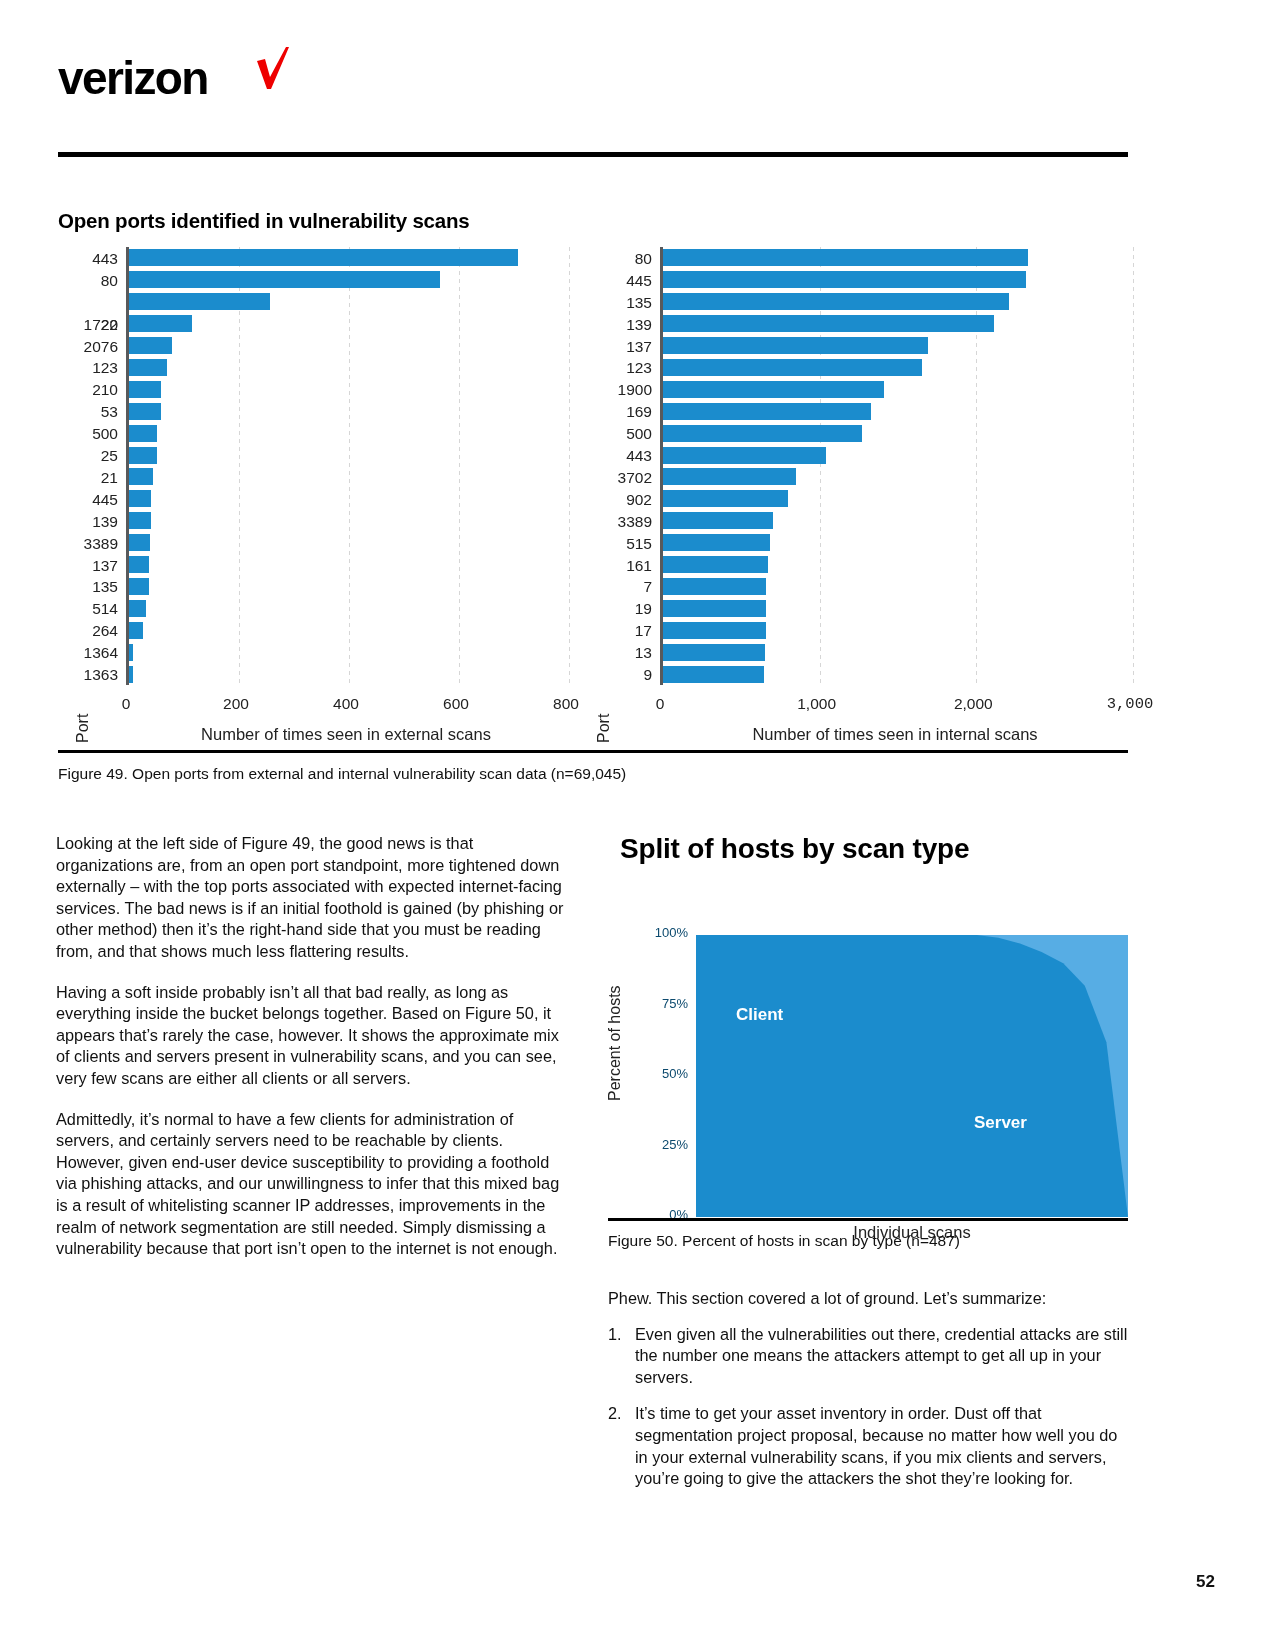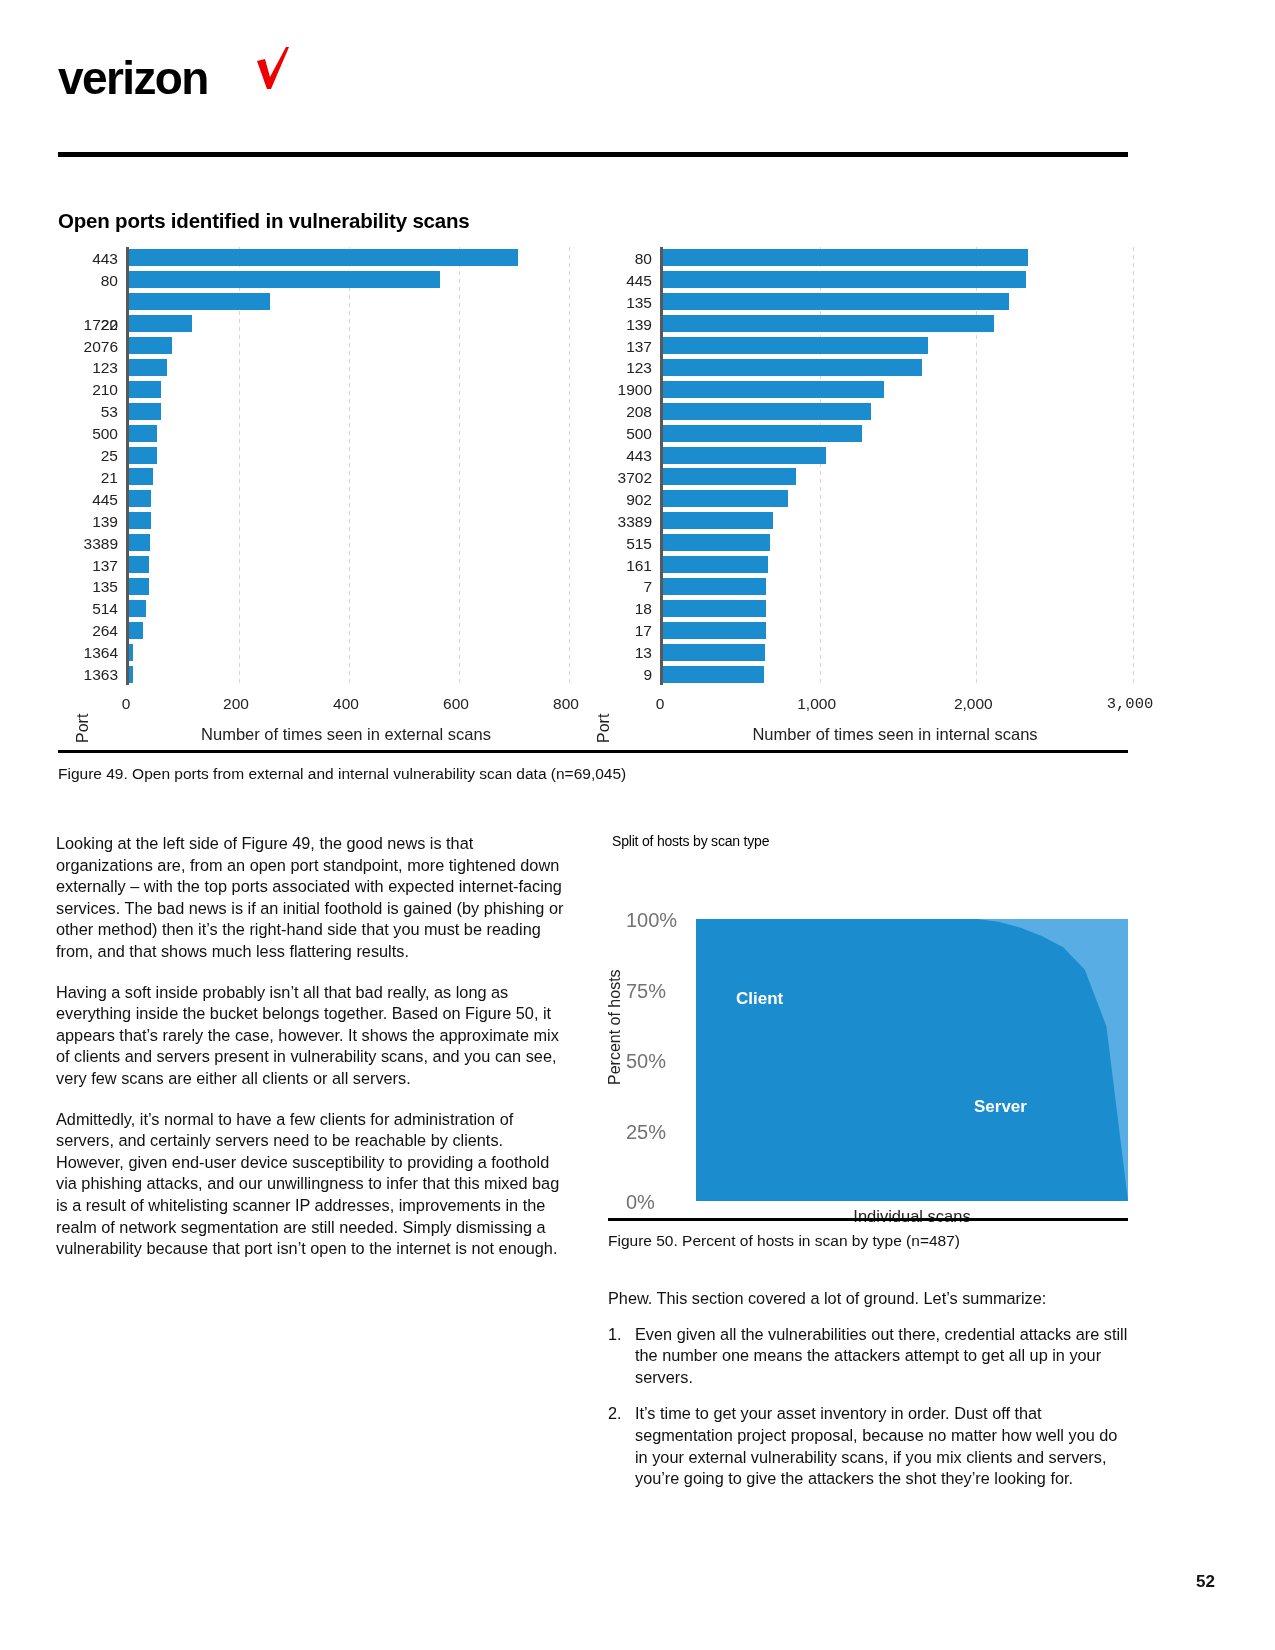--- a/index.html
+++ b/index.html
@@ -73,32 +73,32 @@
   
   .col-left{
     position:absolute;left:56px;top:833px;width:520px;
     font-size:16.3px;line-height:21.6px;color:#111;
   }
   .col-left p{margin:0 8px 19px 0;}
 
   .col-right{
     position:absolute;left:608px;top:833px;width:525px;
   }
-  .fig50-title{font-size:14px;font-weight:normal;letter-spacing:-0.2px;margin:0 0 18px 4px;}
+  .fig50-title{font-size:28px;font-weight:bold;letter-spacing:-0.2px;margin:0 0 18px 12px;}
 
   
   .fig50-wrap{position:relative;width:525px;height:330px;}
   .fig50-ylabel{
     position:absolute;left:-2px;top:218px;
     transform:rotate(-90deg);transform-origin:left top;
     font-size:16px;color:#222;white-space:nowrap;
   }
   .fig50-ytick{
-    position:absolute;left:18px;width:62px;text-align:left;
-    font-size:20px;color:#737373;
+    position:absolute;left:18px;width:62px;text-align:right;
+    font-size:13px;color:#0c4a6e;
   }
   .fig50-plot{
     position:absolute;left:88px;top:52px;width:432px;height:282px;
     background:#57ade4;overflow:hidden;
   }
   .fig50-client-area{position:absolute;left:0;top:0;width:100%;height:100%;}
   .series-label{
     position:absolute;color:#fff;font-weight:bold;font-size:17px;
   }
   .fig50-xtitle{
@@ -206,30 +206,30 @@
     <div class="chart-inner">
       <div class="ylabel-rot" style="left:7px;top:500px;">Port</div>
       <div id="int-cats">
           <div class="cat-label" style="width: 62px; left: 2px; top: 7.95px;">80</div>
           <div class="cat-label" style="width: 62px; left: 2px; top: 29.85px;">445</div>
           <div class="cat-label" style="width: 62px; left: 2px; top: 51.75px;">135</div>
           <div class="cat-label" style="width: 62px; left: 2px; top: 73.65px;">139</div>
           <div class="cat-label" style="width: 62px; left: 2px; top: 95.55px;">137</div>
           <div class="cat-label" style="width: 62px; left: 2px; top: 117.45px;">123</div>
           <div class="cat-label" style="width: 62px; left: 2px; top: 139.35px;">1900</div>
-          <div class="cat-label" style="width: 62px; left: 2px; top: 161.25px;">208</div>
+          <div class="cat-label" style="width: 62px; left: 2px; top: 161.25px;">169</div>
           <div class="cat-label" style="width: 62px; left: 2px; top: 183.15px;">500</div>
           <div class="cat-label" style="width: 62px; left: 2px; top: 205.05px;">443</div>
           <div class="cat-label" style="width: 62px; left: 2px; top: 226.95px;">3702</div>
           <div class="cat-label" style="width: 62px; left: 2px; top: 248.85px;">902</div>
           <div class="cat-label" style="width: 62px; left: 2px; top: 270.75px;">3389</div>
           <div class="cat-label" style="width: 62px; left: 2px; top: 292.65px;">515</div>
           <div class="cat-label" style="width: 62px; left: 2px; top: 314.55px;">161</div>
           <div class="cat-label" style="width: 62px; left: 2px; top: 336.45px;">7</div>
-          <div class="cat-label" style="width: 62px; left: 2px; top: 358.35px;">18</div>
+          <div class="cat-label" style="width: 62px; left: 2px; top: 358.35px;">19</div>
           <div class="cat-label" style="width: 62px; left: 2px; top: 380.25px;">17</div>
           <div class="cat-label" style="width: 62px; left: 2px; top: 402.15px;">13</div>
           <div class="cat-label" style="width: 62px; left: 2px; top: 424.05px;">9</div>
         </div>
       <div class="plot" id="int-plot" style="left:72px;top:4px;width:470px;height:438px;">
           <div class="gridline" style="left: 156.667px;"></div>
           <div class="gridline" style="left: 313.333px;"></div>
           <div class="gridline" style="left: 470px;"></div>
           <div class="bar" style="top: 2.45px; width: 365.033px;"></div>
           <div class="bar" style="top: 24.35px; width: 363.467px;"></div>

